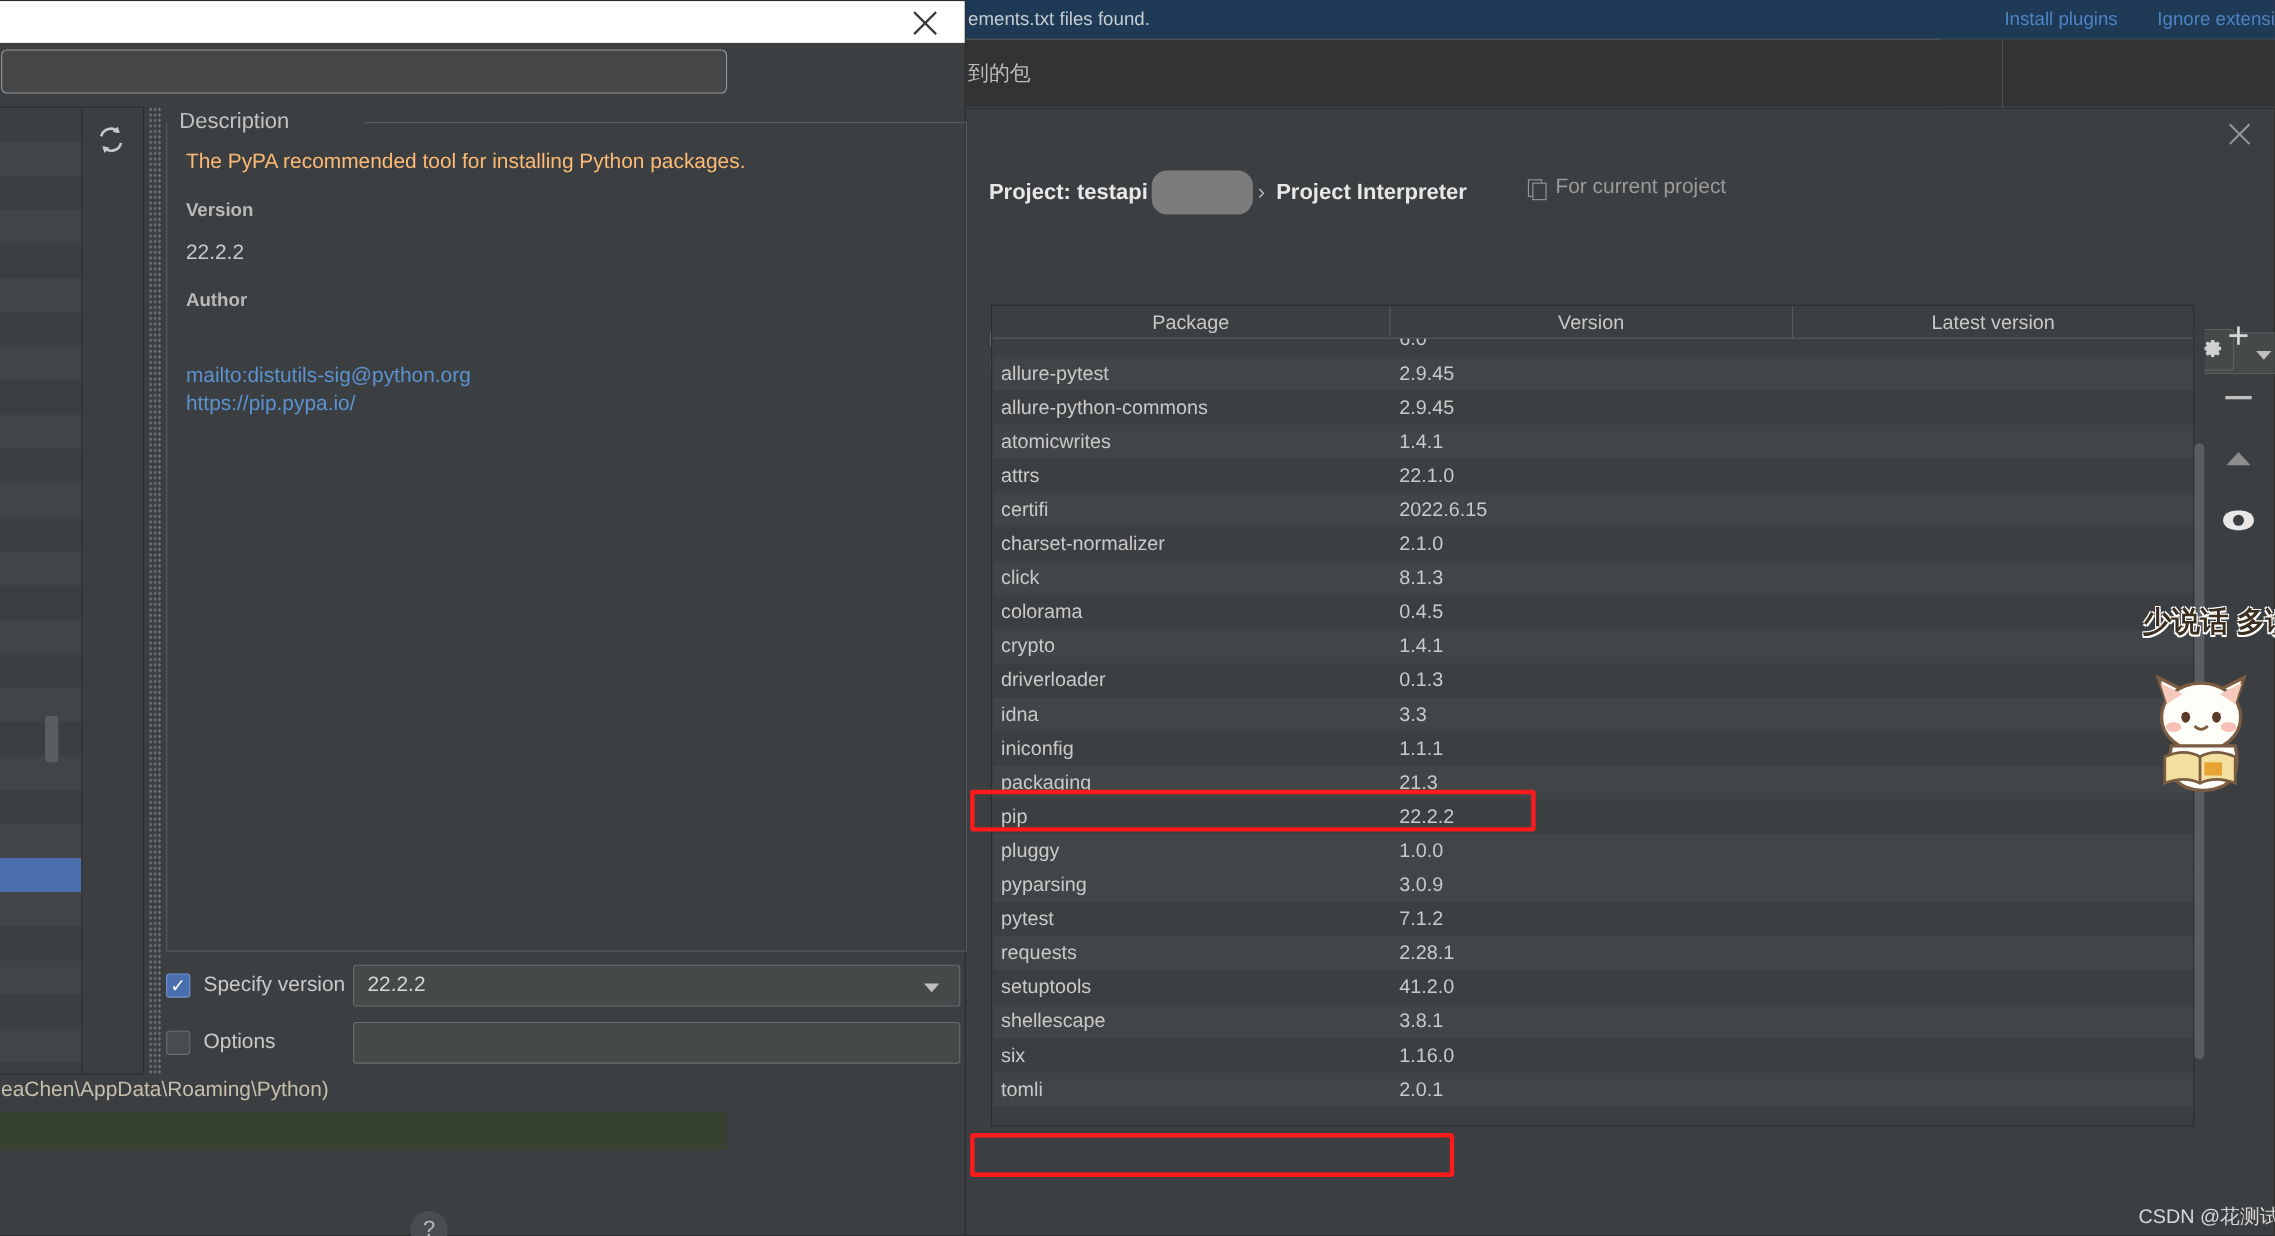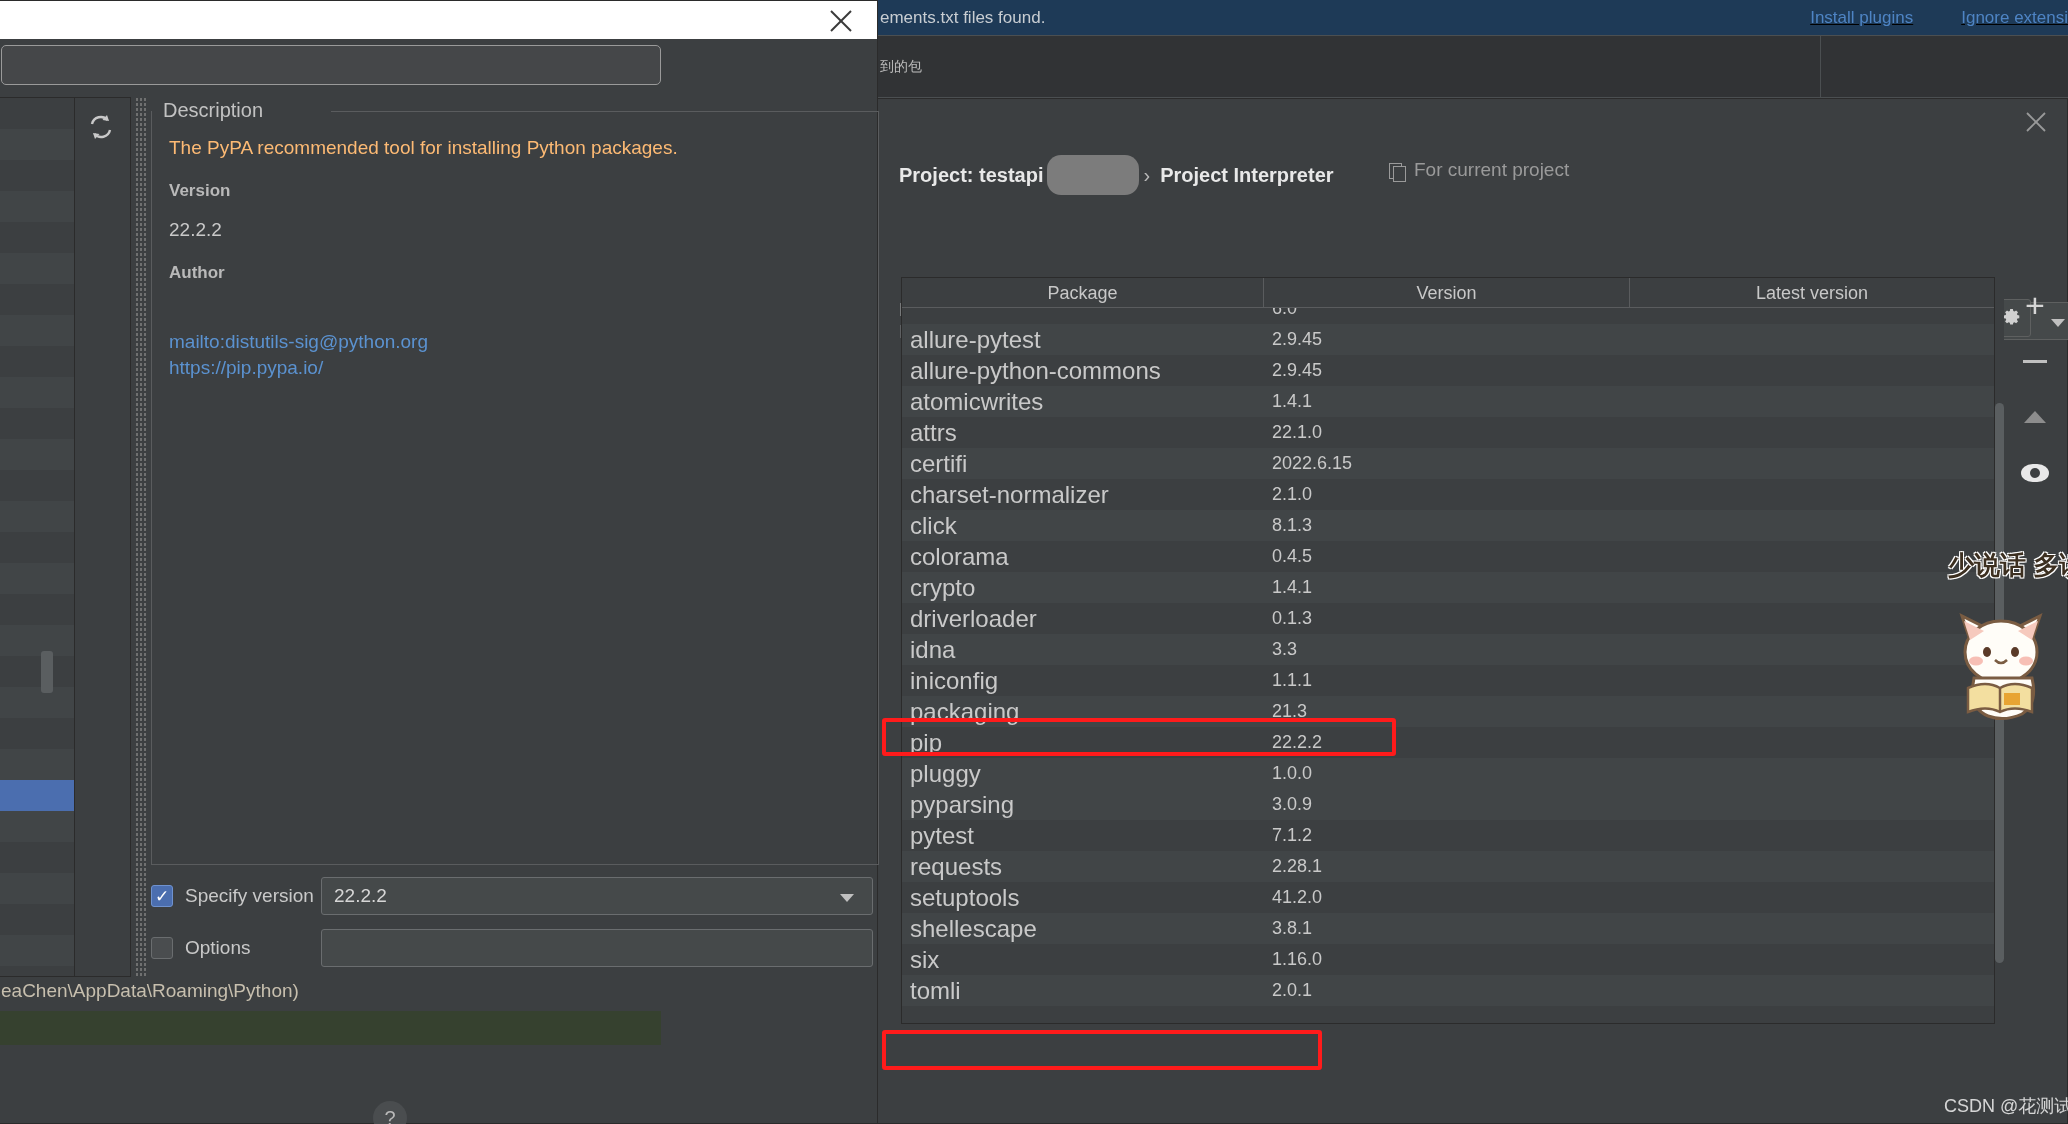--- a/index.html
+++ b/index.html
@@ -14,29 +14,29 @@
   
   .white-bg { position:absolute; inset:0; background:#ffffff; }
 
   
   .notif-bar {
     position:absolute; left:876px; top:0; width:1192px; height:36px;
     background:#1e3a57; display:flex; align-items:center;
     border-bottom:1px solid #4b4f51;
   }
   .notif-text { color:#c8cdd2; font-size:17px; margin-left:4px; white-space:nowrap; }
-  .notif-actions { margin-left:auto; display:flex; gap:48px; padding-right:0px;text-decoration:underline; }
+  .notif-actions { margin-left:auto; display:flex; gap:36px; padding-right:0px; }
   .notif-link { color:#4e84c4; font-size:17px; white-space:nowrap; }
 
   .notif-sub {
     position:absolute; left:876px; top:36px; width:1192px; height:62px;
     background:#313335; border-bottom:1px solid #4b4f51;
     display:flex; align-items:center;
   }
-  .notif-sub-text { color:#bbbbbb; font-size:14px; margin-left:4px; }
+  .notif-sub-text { color:#bbbbbb; font-size:19px; margin-left:4px; }
   .notif-sub-divider { position:absolute; left:1820px; top:36px; width:1px; height:62px; background:#4b4f51; }
 
   
   .settings-dialog {
     position:absolute; left:876px; top:98px; width:1192px; height:1026px;
     background:#3c3f41; border:1px solid #2b2b2b;
   }
   .settings-titlebar {
     position:absolute; left:0; top:0; width:100%; height:46px;
     background:#3c3f41;
@@ -110,21 +110,21 @@
   .pkg-head div {
     color:#c8c8c8; font-size:18px; text-align:center; line-height:30px;
     border-right:1px solid #5a5c5e;
   }
   .col-pkg { width:362px; }
   .col-ver { width:366px; }
   .col-lat { width:364px; border-right:none !important; }
   .pkg-body { position:relative; }
   .pkg-row { display:flex; height:31px; align-items:center; }
   .pkg-row.alt { background:#414547; }
-  .pkg-row .c1 { width:362px; padding-left:8px; color:#c9c9c9; font-size:24px;
+  .pkg-row .c1 { width:362px; padding-left:8px; color:#c9c9c9; font-size:18px;
                  white-space:nowrap; overflow:hidden; }
   .pkg-row .c2 { width:366px; padding-left:8px; color:#c9c9c9; font-size:18px; }
   .pkg-row .c3 { width:364px; padding-left:8px; color:#c9c9c9; font-size:18px; }
   .pkg-row.cut { height:16px; overflow:hidden; }
   .pkg-row.cut .c1, .pkg-row.cut .c2 { line-height:0px; position:relative; top:-8px; }
 
   
   .pkg-tools {
     position:absolute; left:2002px; top:277px; width:66px; height:747px;
   }

